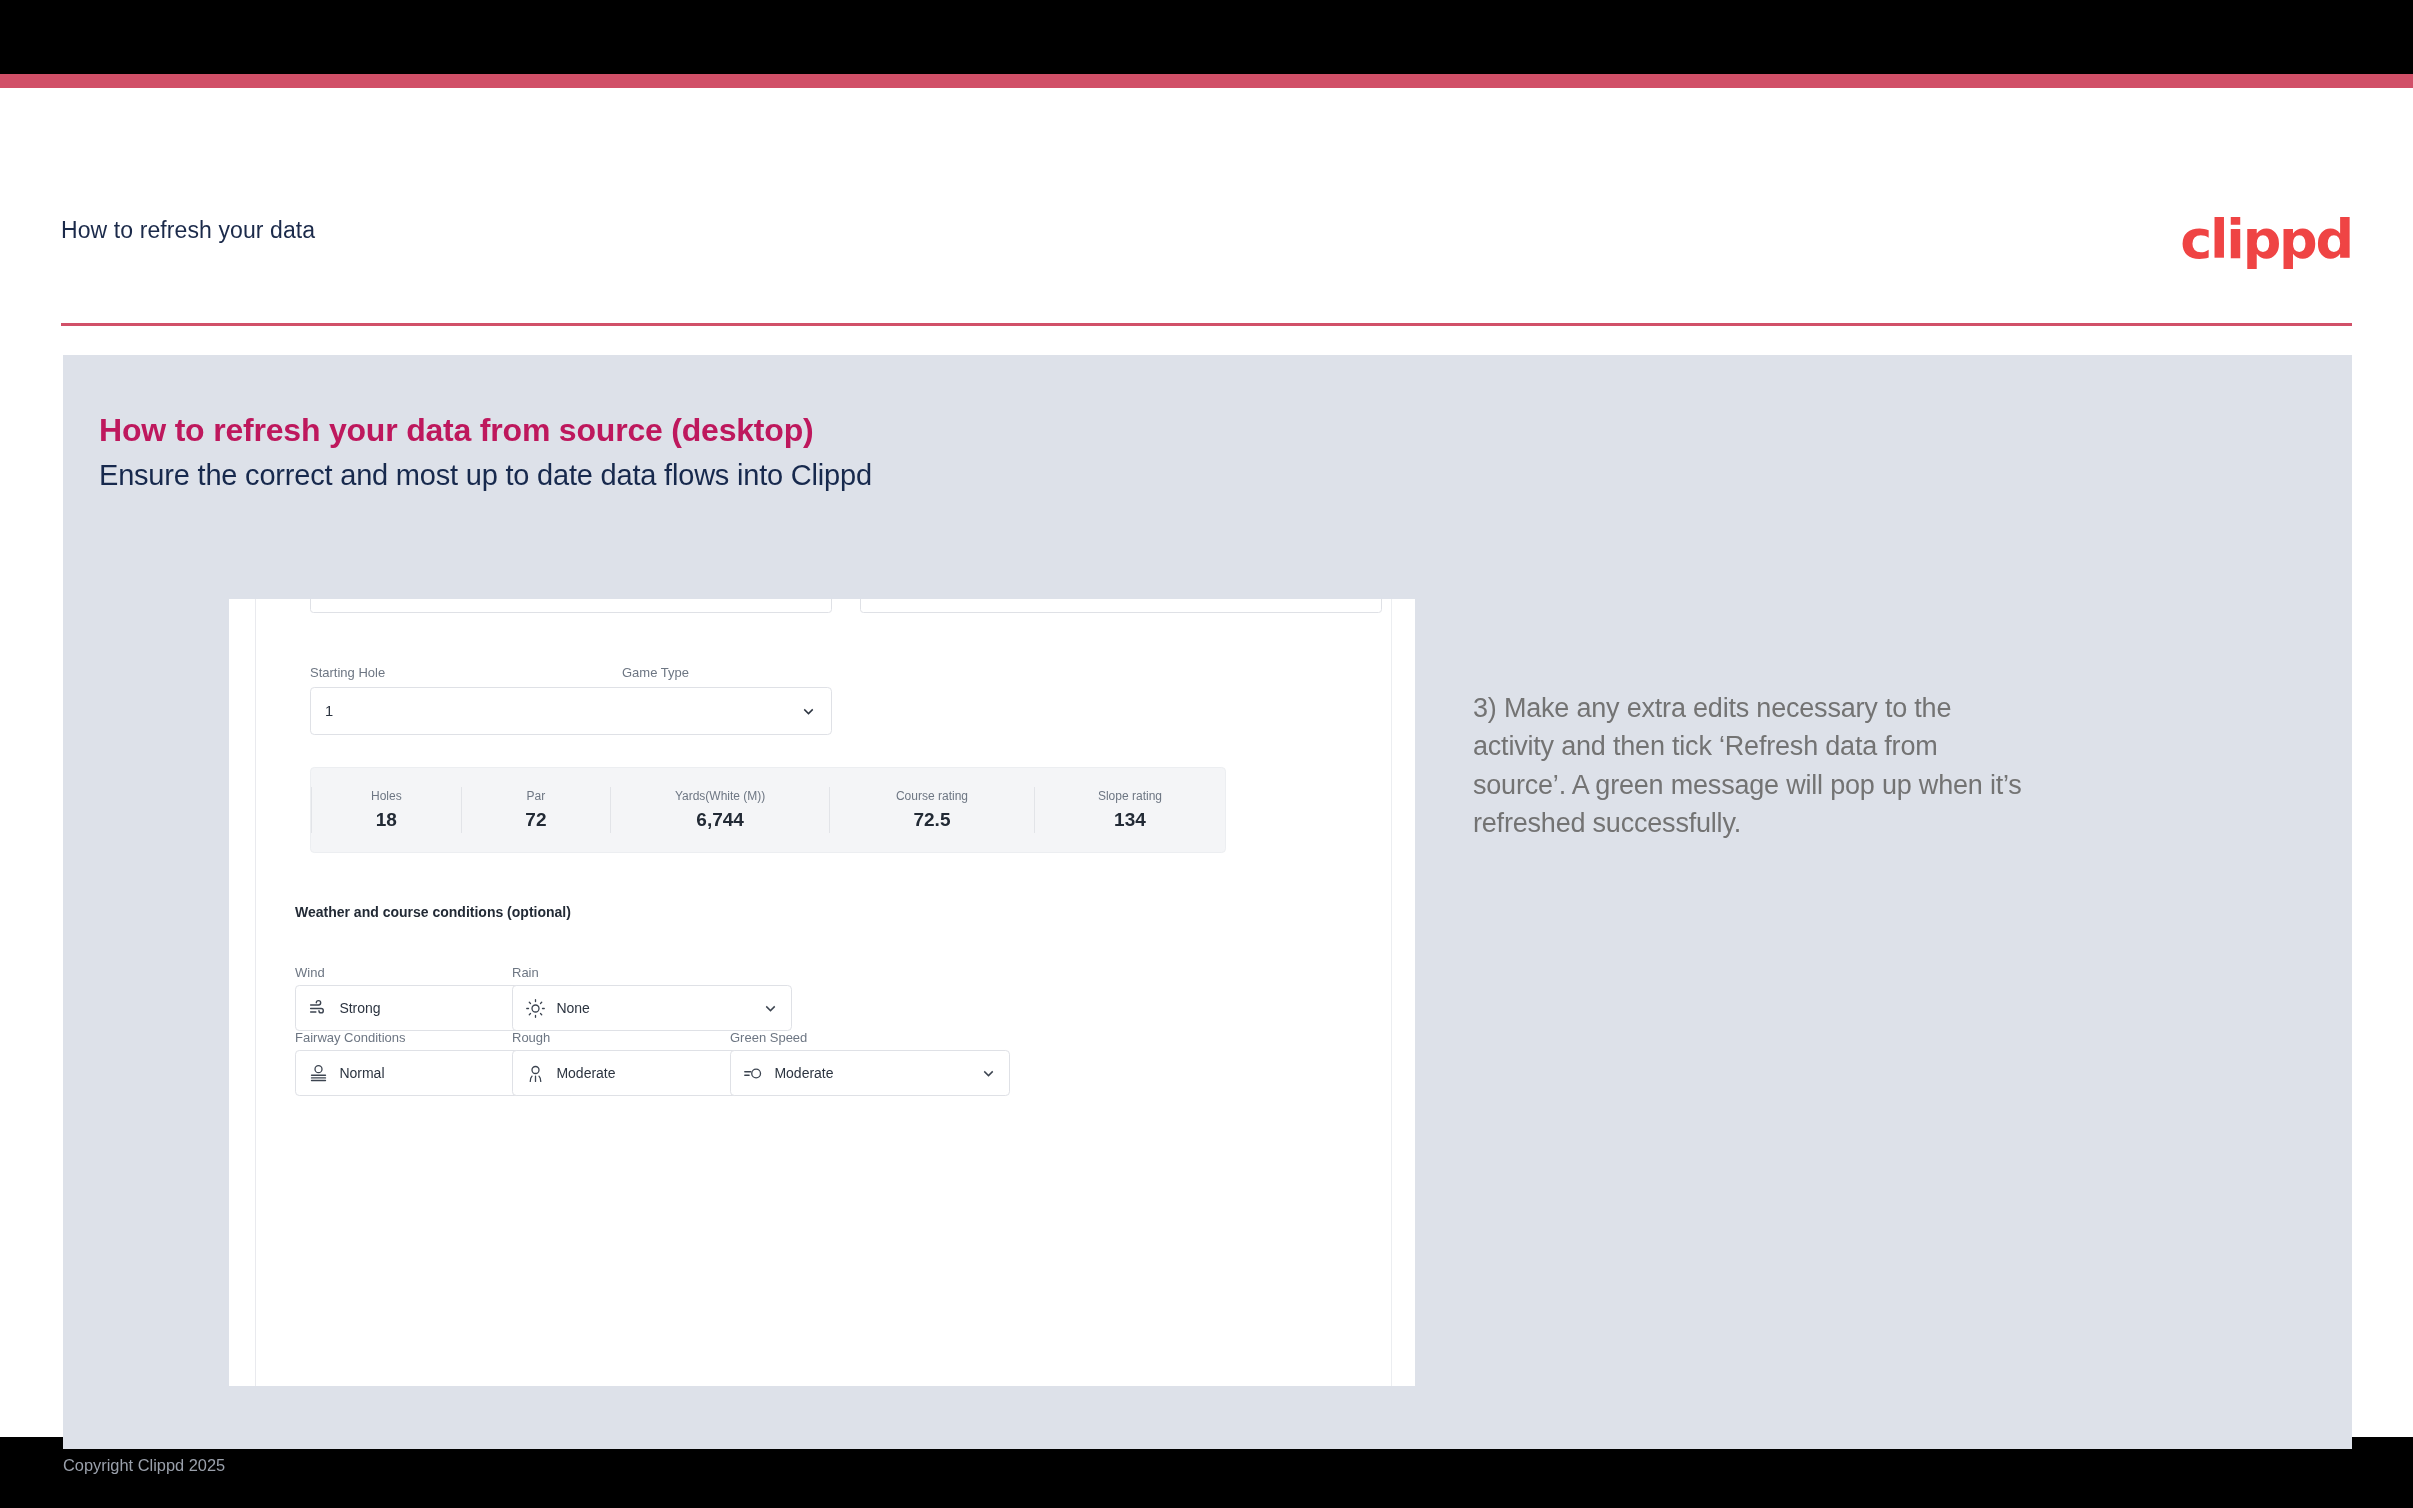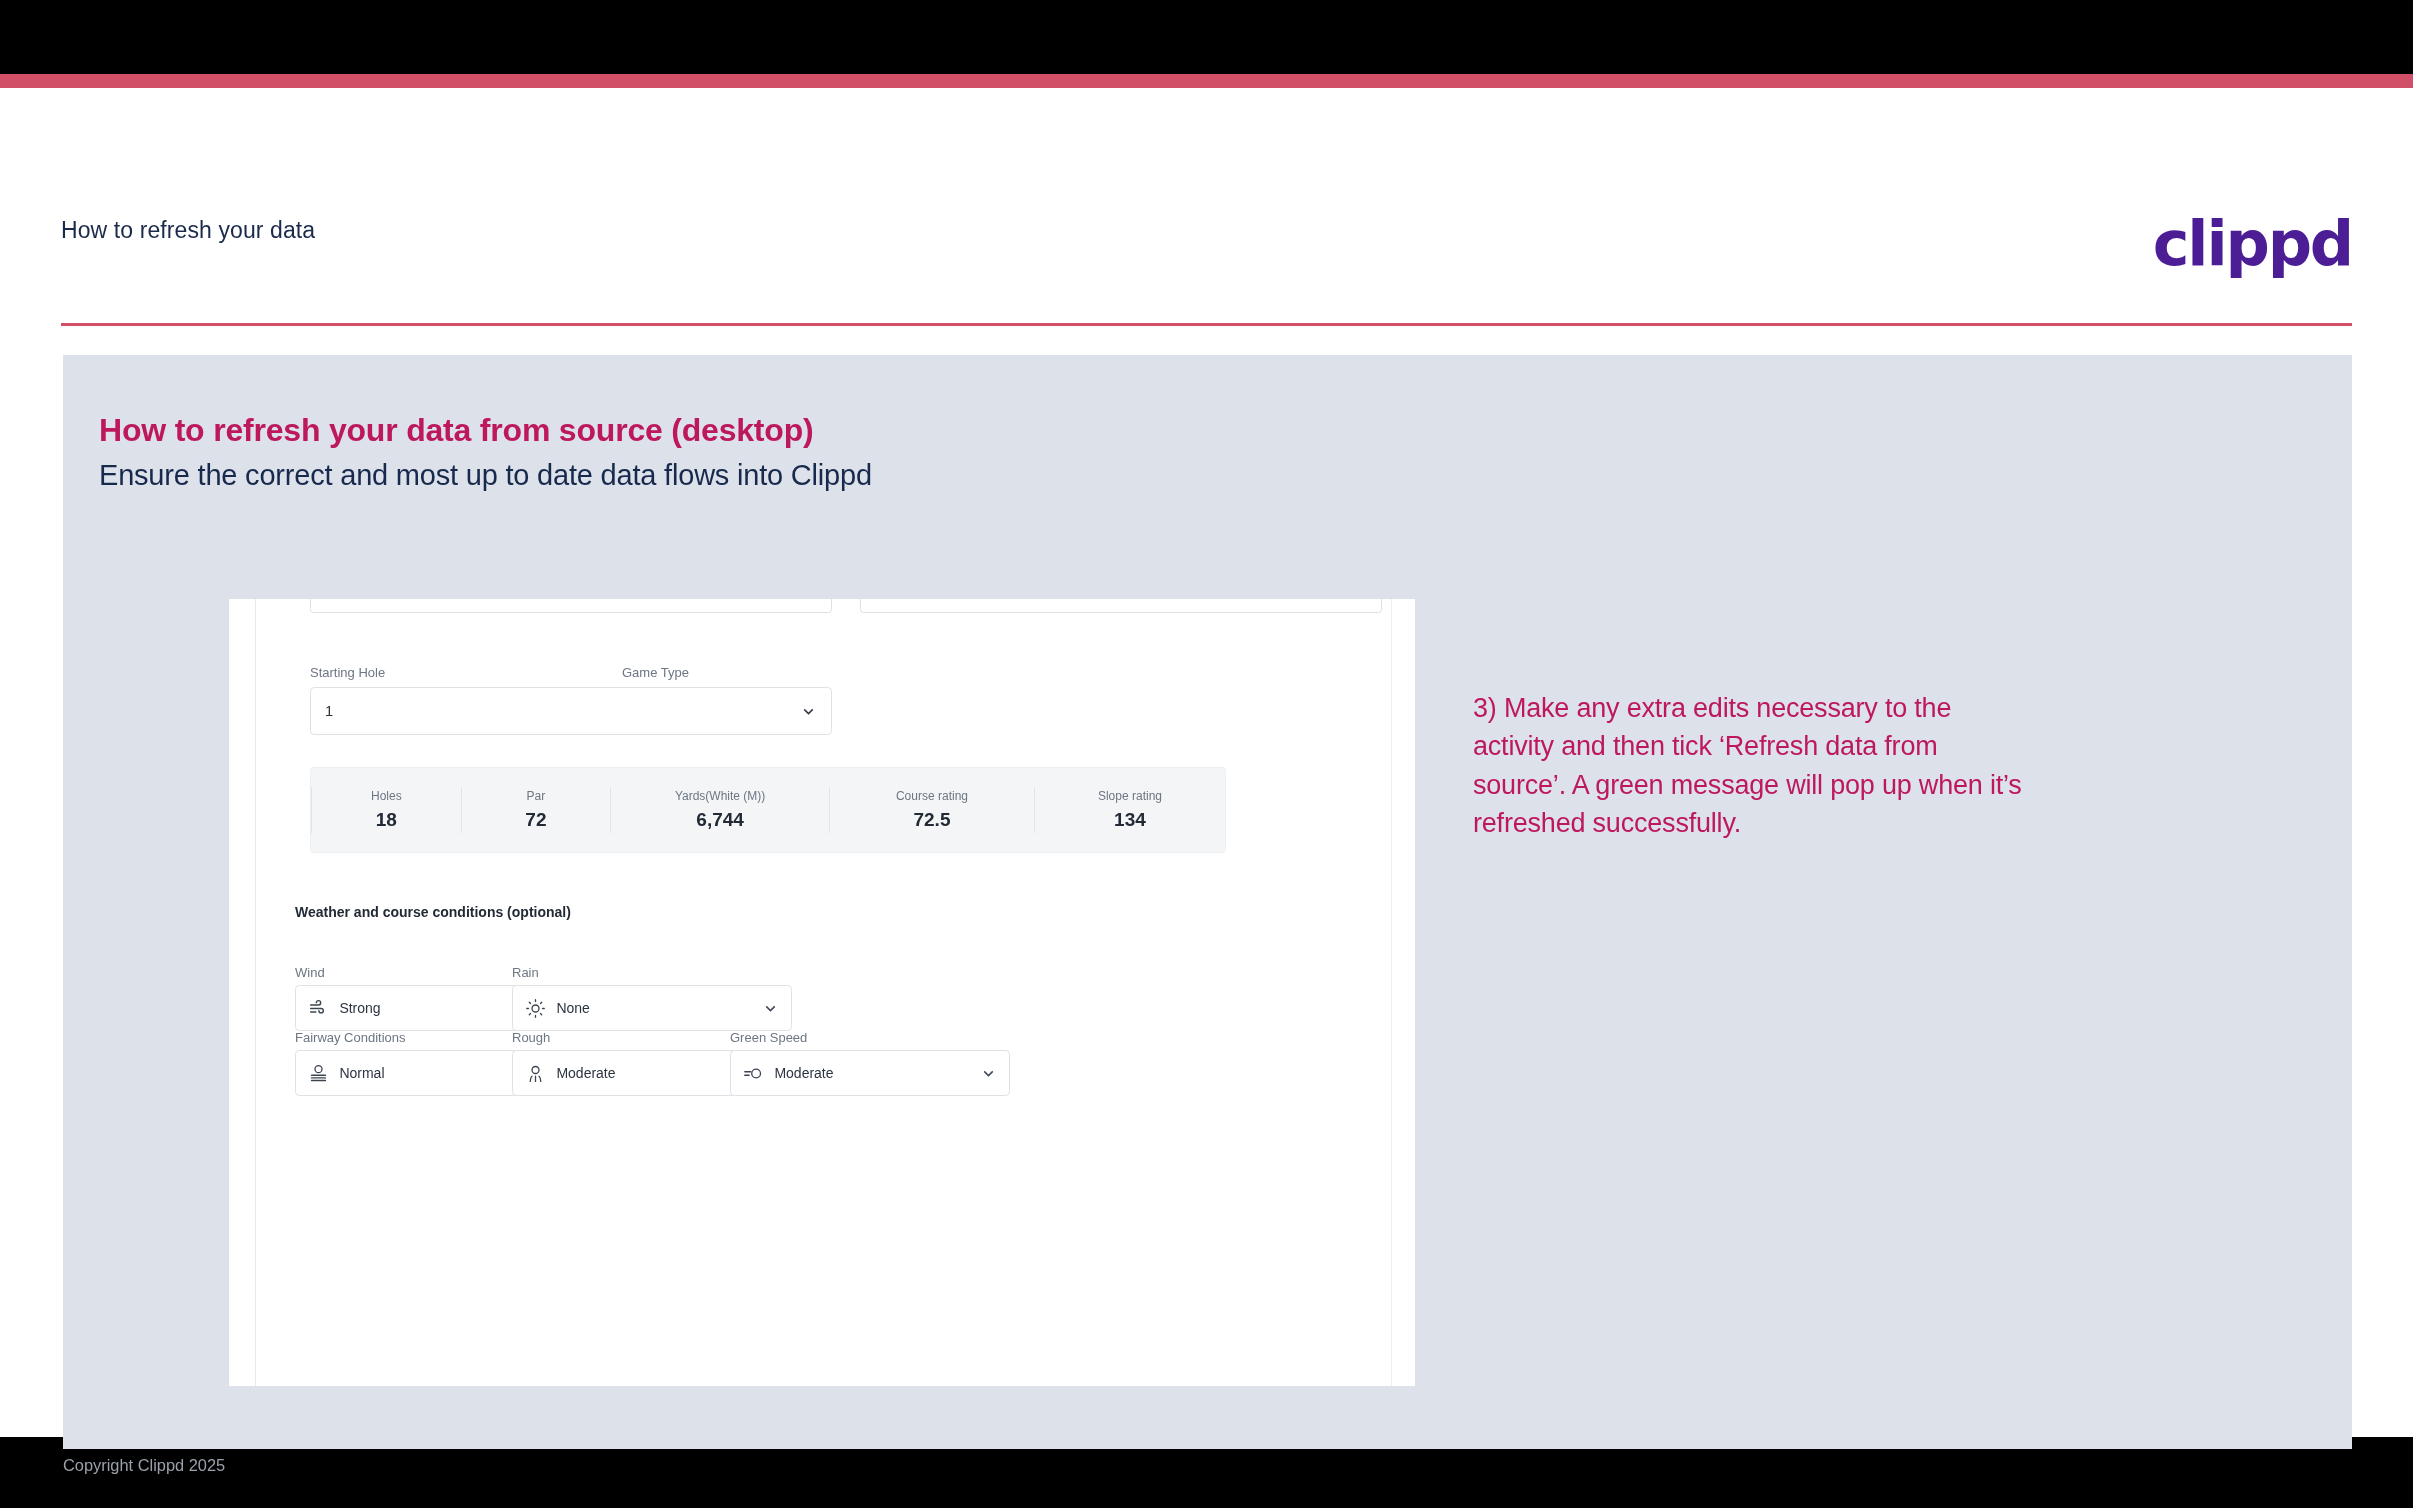--- a/index.html
+++ b/index.html
@@ -19,21 +19,21 @@
   
   .page { position: absolute; left: 0; top: 88px; width: 2413px; height: 1349px; background: #ffffff; }
 
   
   .hdr-title {
     position: absolute; left: 61px; top: 129px;
     font-size: 23px; font-weight: normal; color: #1b2a4a; letter-spacing: 0.1px; text-align: right;
   }
   .logo {
     position: absolute; right: 61px; top: 125px;
-    font-size: 62px; font-weight: bold; color: #4c1d95;
+    font-size: 54px; font-weight: bold; color: #ef4444;
     letter-spacing: -2.2px; line-height: 1; font-family: "DejaVu Sans", sans-serif;
   }
   .hdr-rule {
     position: absolute; left: 61px; top: 235px; width: 2291px; height: 2.6px; background: #d15068;
   }
 
   
   .panel {
     position: absolute; left: 63px; top: 267px; width: 2289px; height: 1094px;
     background: #dde1e9;
@@ -125,21 +125,21 @@
 
   .f-wind    { left: 39px;  top: 366px;  width: 280px; }
   .f-rain    { left: 256px; top: 366px;  width: 280px; }
   .f-fairway { left: 39px;  top: 431px;  width: 280px; }
   .f-rough   { left: 256px; top: 431px;  width: 280px; }
   .f-green   { left: 474px; top: 431px;  width: 280px; }
 
   
   .instr {
     position: absolute; left: 1473px; top: 601px; width: 561px;
-    font-size: 27px; line-height: 1.42; color: #be185d; letter-spacing: -0.2px;
+    font-size: 27px; line-height: 1.42; color: #737373; letter-spacing: -0.2px;
   }
 
   .copyright {
     position: absolute; left: 63px; top: 1368px;
     font-size: 16.4px; color: #9aa0ab;
   }
 
   .chev { width: 17px; height: 17px; flex: 0 0 17px; }
 </style>
 </head>

